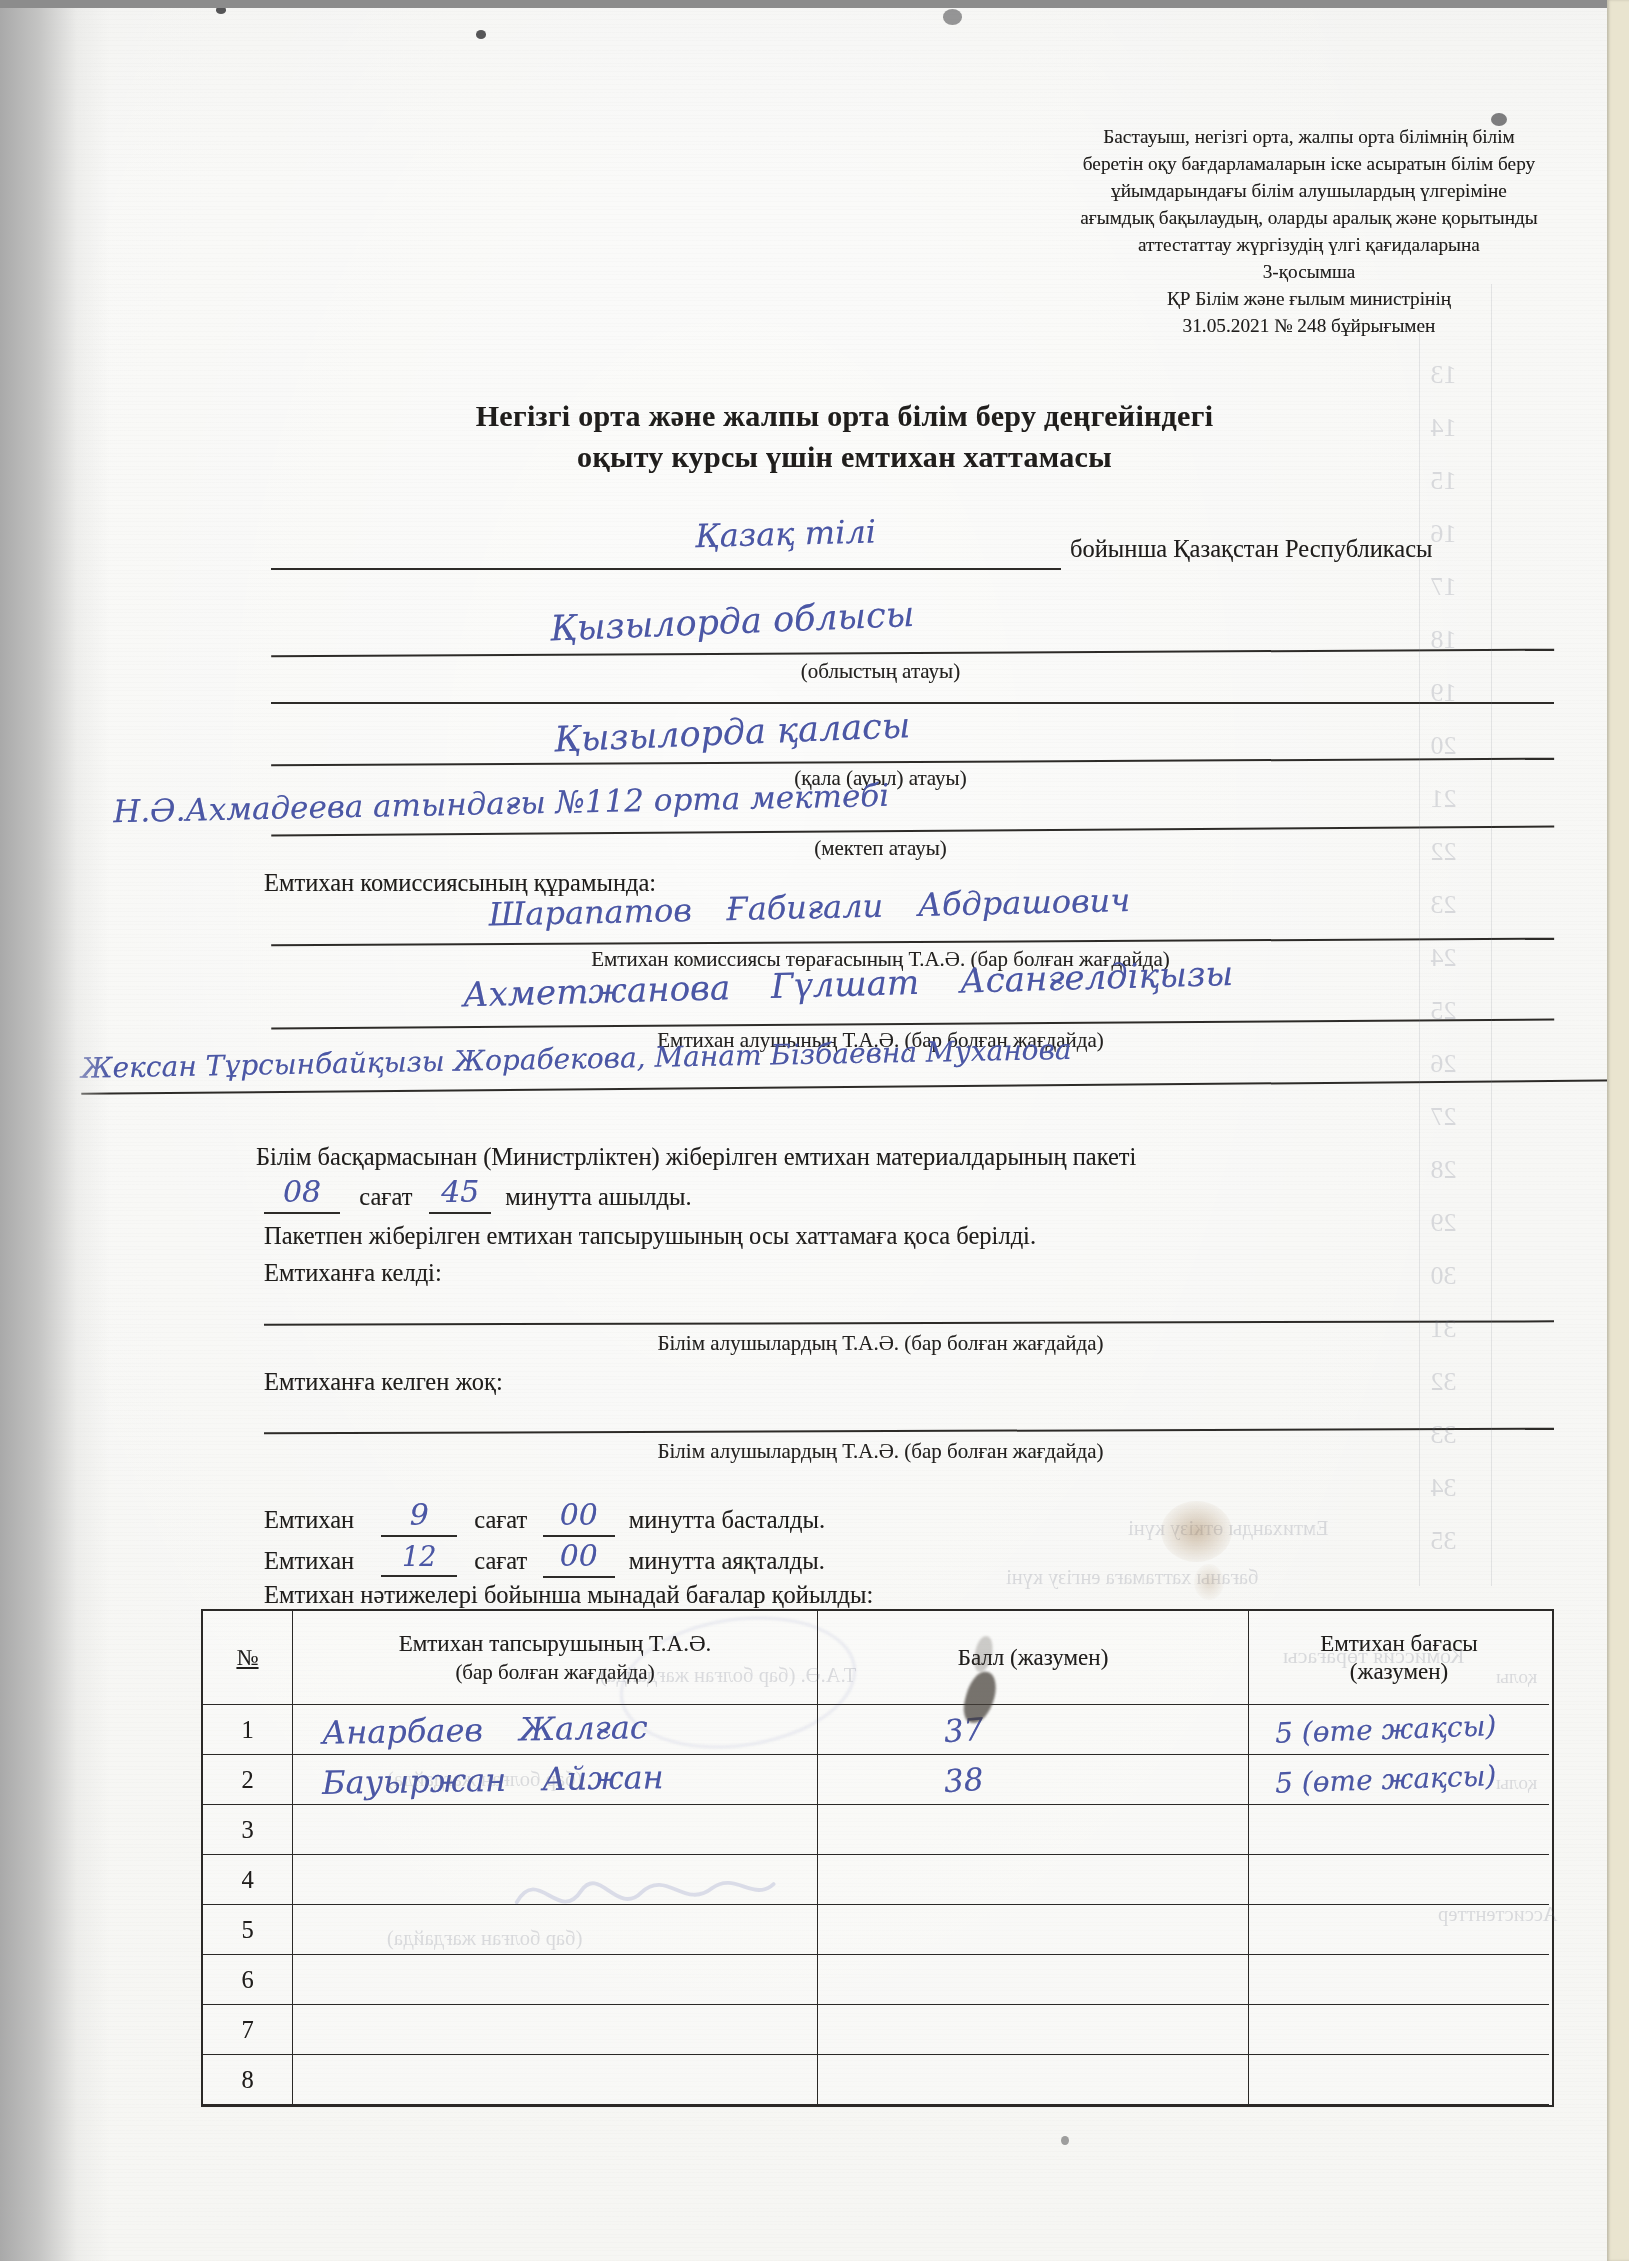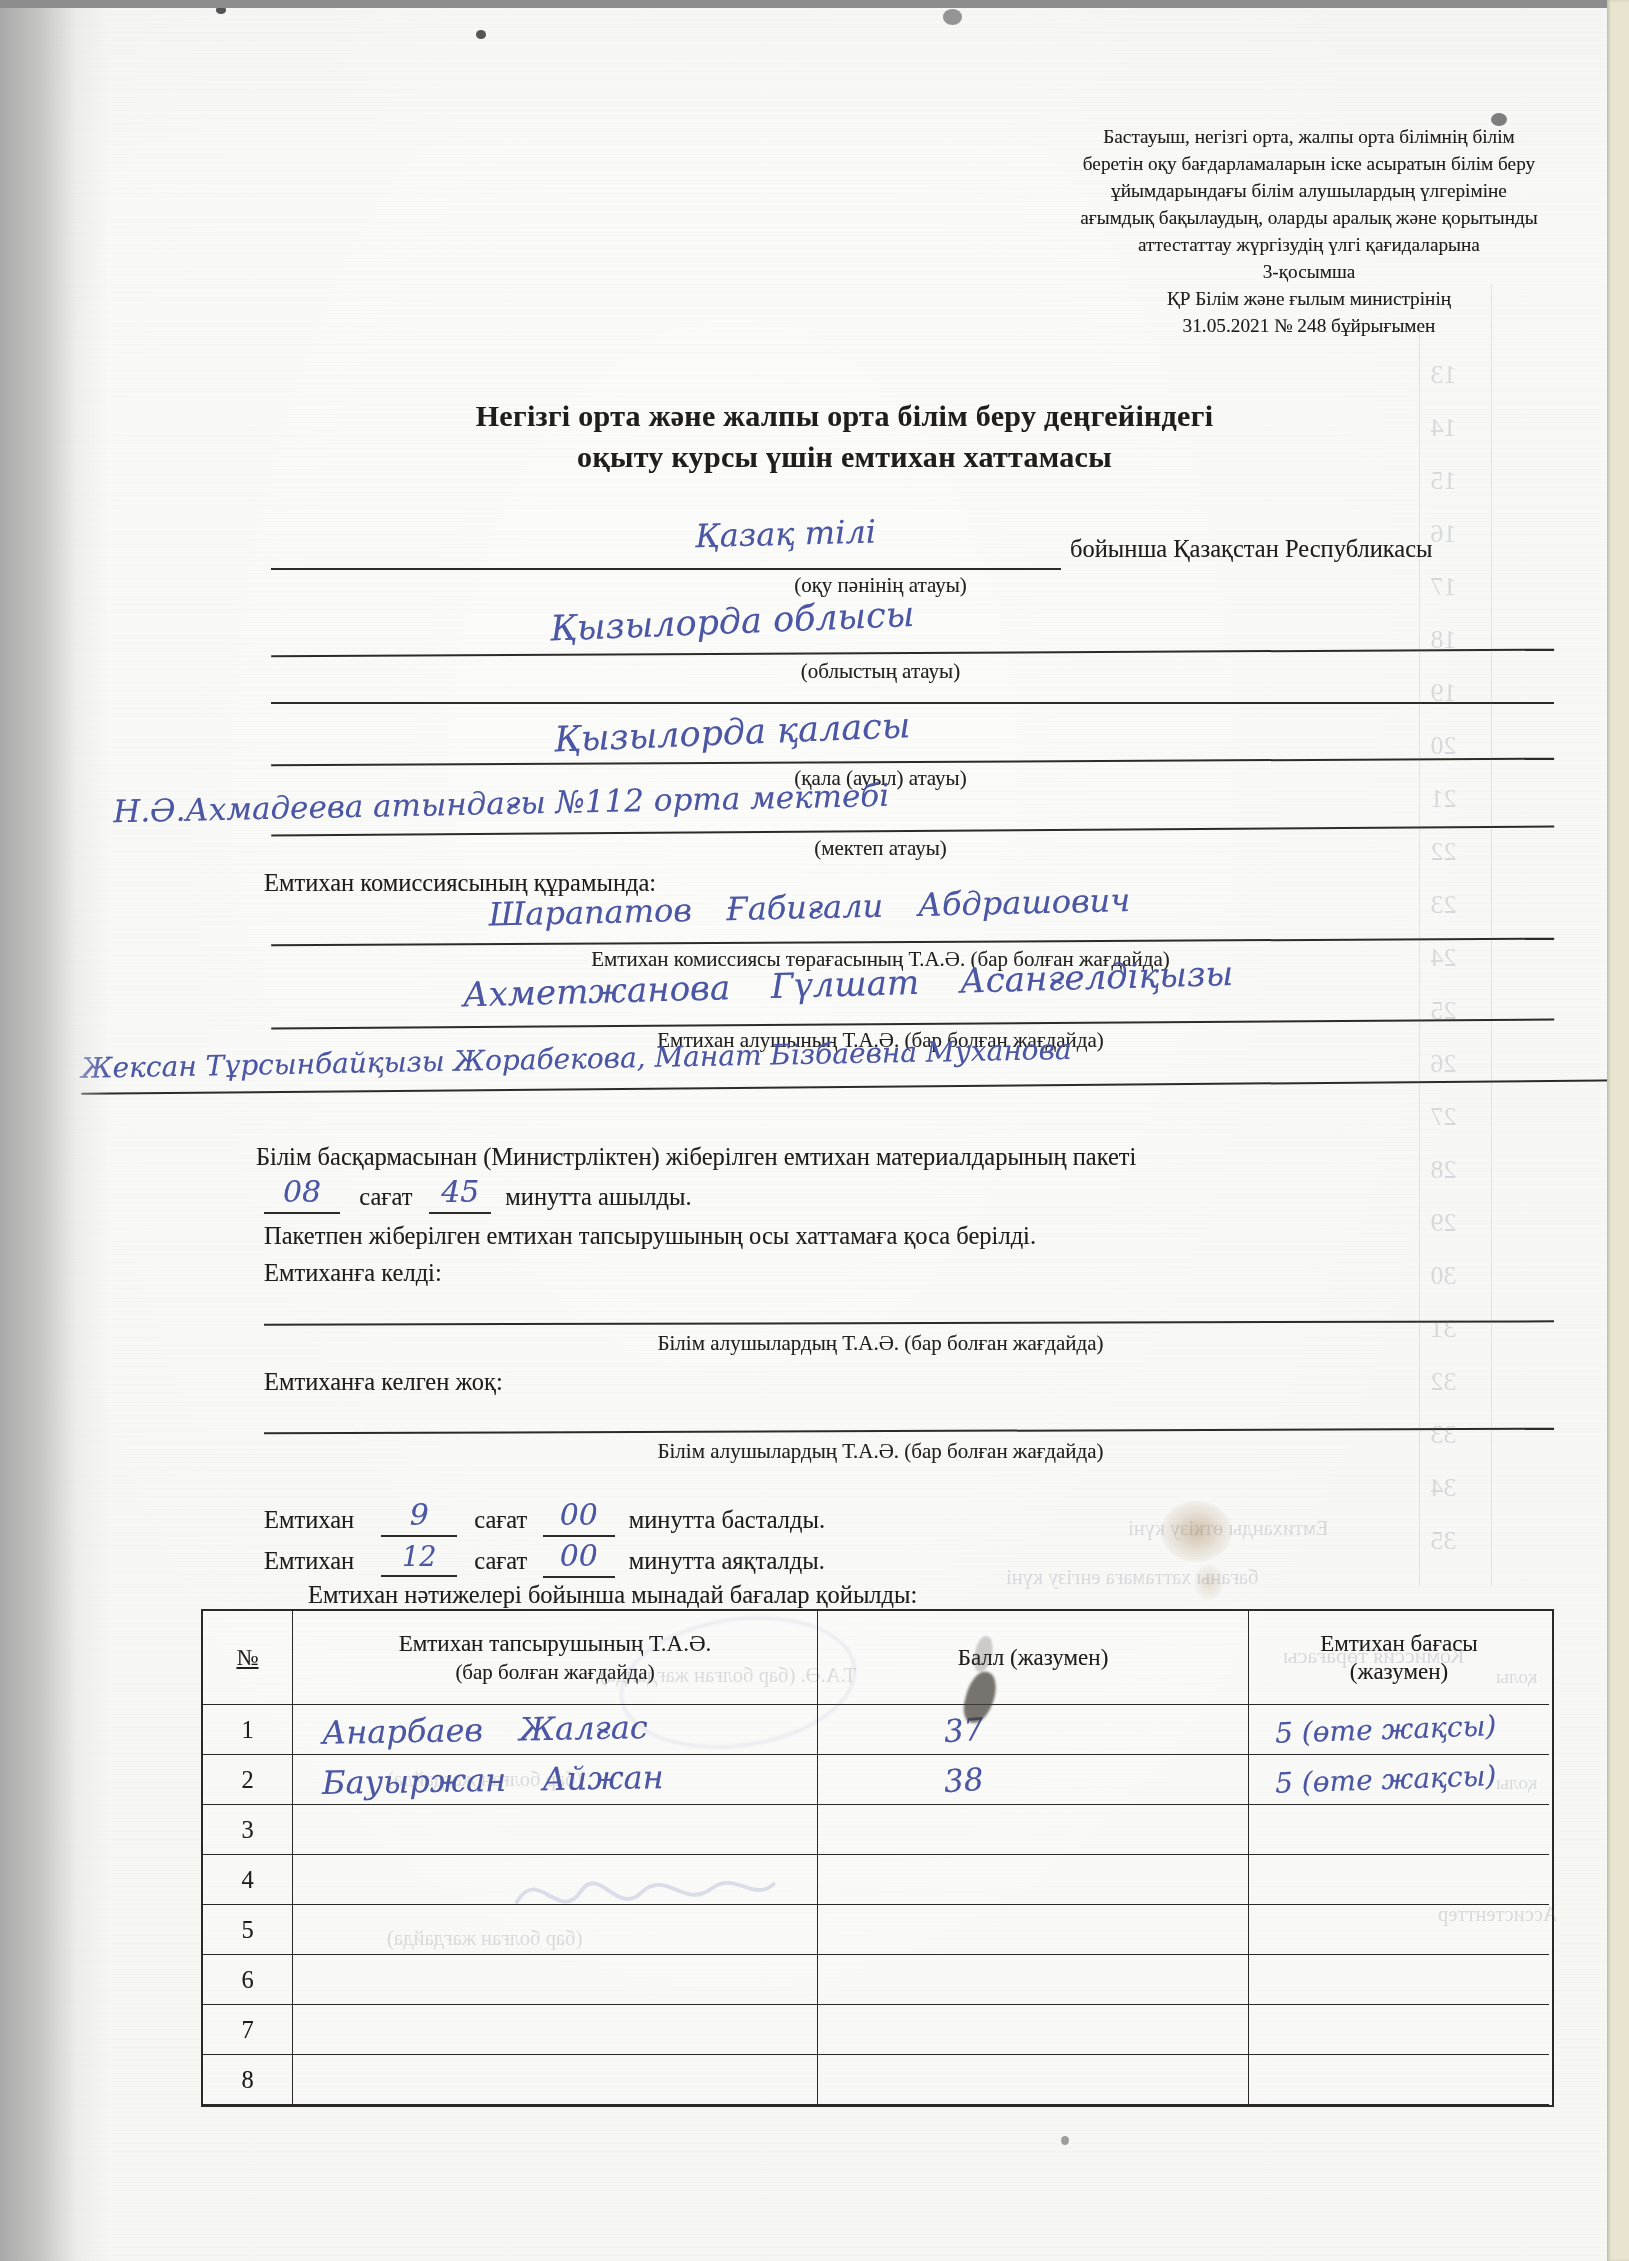--- a/index.html
+++ b/index.html
@@ -70,21 +70,20 @@
 
   <div class="abs title printed">
     <div>Негізгі орта және жалпы орта білім беру деңгейіндегі</div>
     <div>оқыту курсы үшін емтихан хаттамасы</div>
   </div>
 
   <div class="abs field" style="left:271px;top:509px;width:790px;height:59px;">
     <span class="hw" style="font-size:32px;text-align:center;padding-left:239px;transform:rotate(-1.5deg);position:relative;top:9px;">Қазақ тілі</span>
   </div>
   <div class="abs body-line printed" style="left:1070px;top:535px;">бойынша Қазақстан Республикасы</div>
-  <div class="abs caption" style="left:271px;top:573px;width:1219px;">(оқу пәнінің атауы)</div>
 
   <div class="abs field" style="left:271px;top:588px;width:1283px;height:64px;transform:rotate(-0.3deg);">
     <span class="hw" style="font-size:35px;text-align:center;padding-right:361px;transform:rotate(-2deg);position:relative;top:6.4px;">Қызылорда облысы</span>
   </div>
   <div class="abs caption" style="left:271px;top:659px;width:1219px;">(облыстың атауы)</div>
 
   <div class="abs field" style="left:271px;top:656px;width:1283px;height:46px;">
     <span class="hw"></span>
   </div>
 
@@ -126,21 +125,21 @@
   <div class="abs body-line printed" style="left:264px;top:1368px;">Емтиханға  келген жоқ:</div>
   <div class="abs rule" style="left:264px;top:1430px;width:1290px;transform:rotate(-0.2deg);"></div>
   <div class="abs caption" style="left:271px;top:1439px;width:1219px;">Білім алушылардың Т.А.Ә. (бар болған жағдайда)</div>
 
   <div class="abs body-line printed" style="left:264px;top:1500px;height:41px;">
     <span>Емтихан</span><span style="display:inline-block;width:27px;"></span><span class="blank" style="width:76px;"><span class="hw" style="font-size:30px;">9</span></span><span style="display:inline-block;width:17px;"></span><span>сағат</span><span style="display:inline-block;width:15.5px;"></span><span class="blank" style="width:72px;"><span class="hw" style="font-size:30px;">00</span></span><span style="display:inline-block;width:14px;"></span><span>минутта басталды.</span>
   </div>
   <div class="abs body-line printed" style="left:264px;top:1541px;height:41px;">
     <span>Емтихан</span><span style="display:inline-block;width:27px;"></span><span class="blank" style="width:76px;"><span class="hw" style="font-size:27px;">12</span></span><span style="display:inline-block;width:17px;"></span><span>сағат</span><span style="display:inline-block;width:15.5px;"></span><span class="blank" style="width:72px;"><span class="hw" style="font-size:30px;">00</span></span><span style="display:inline-block;width:14px;"></span><span>минутта аяқталды.</span>
   </div>
-  <div class="abs body-line printed" style="left:264px;top:1581px;margin-left:44px;">Емтихан  нәтижелері бойынша мынадай бағалар қойылды:</div>
+  <div class="abs body-line printed" style="left:264px;top:1581px;">Емтихан  нәтижелері бойынша мынадай бағалар қойылды:</div>
 
   <div class="abs xtable">
     <div class="cell hcell printed">
       <span style="text-decoration:underline;">№</span>
     </div>
     <div class="cell hcell printed">
       <span>Емтихан тапсырушының Т.А.Ә.</span>
       <span class="hsub">(бар болған жағдайда)</span>
     </div>
     <div class="cell hcell printed">

